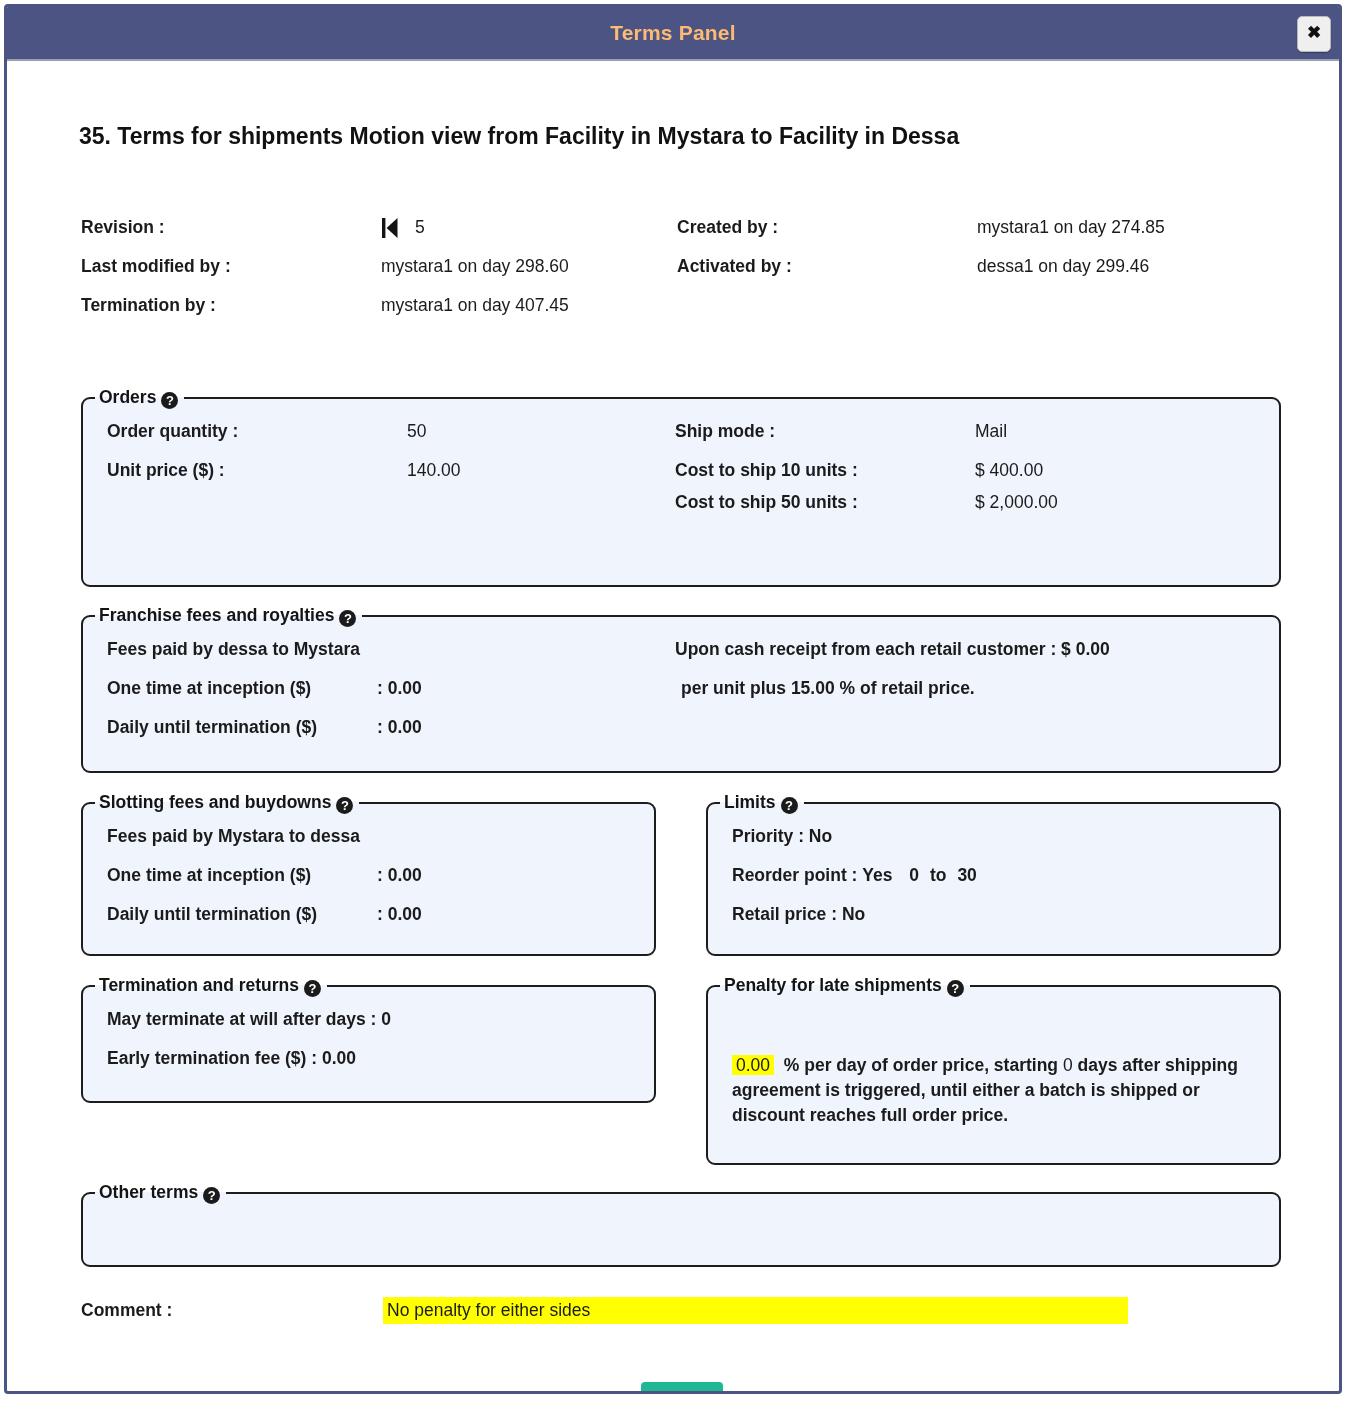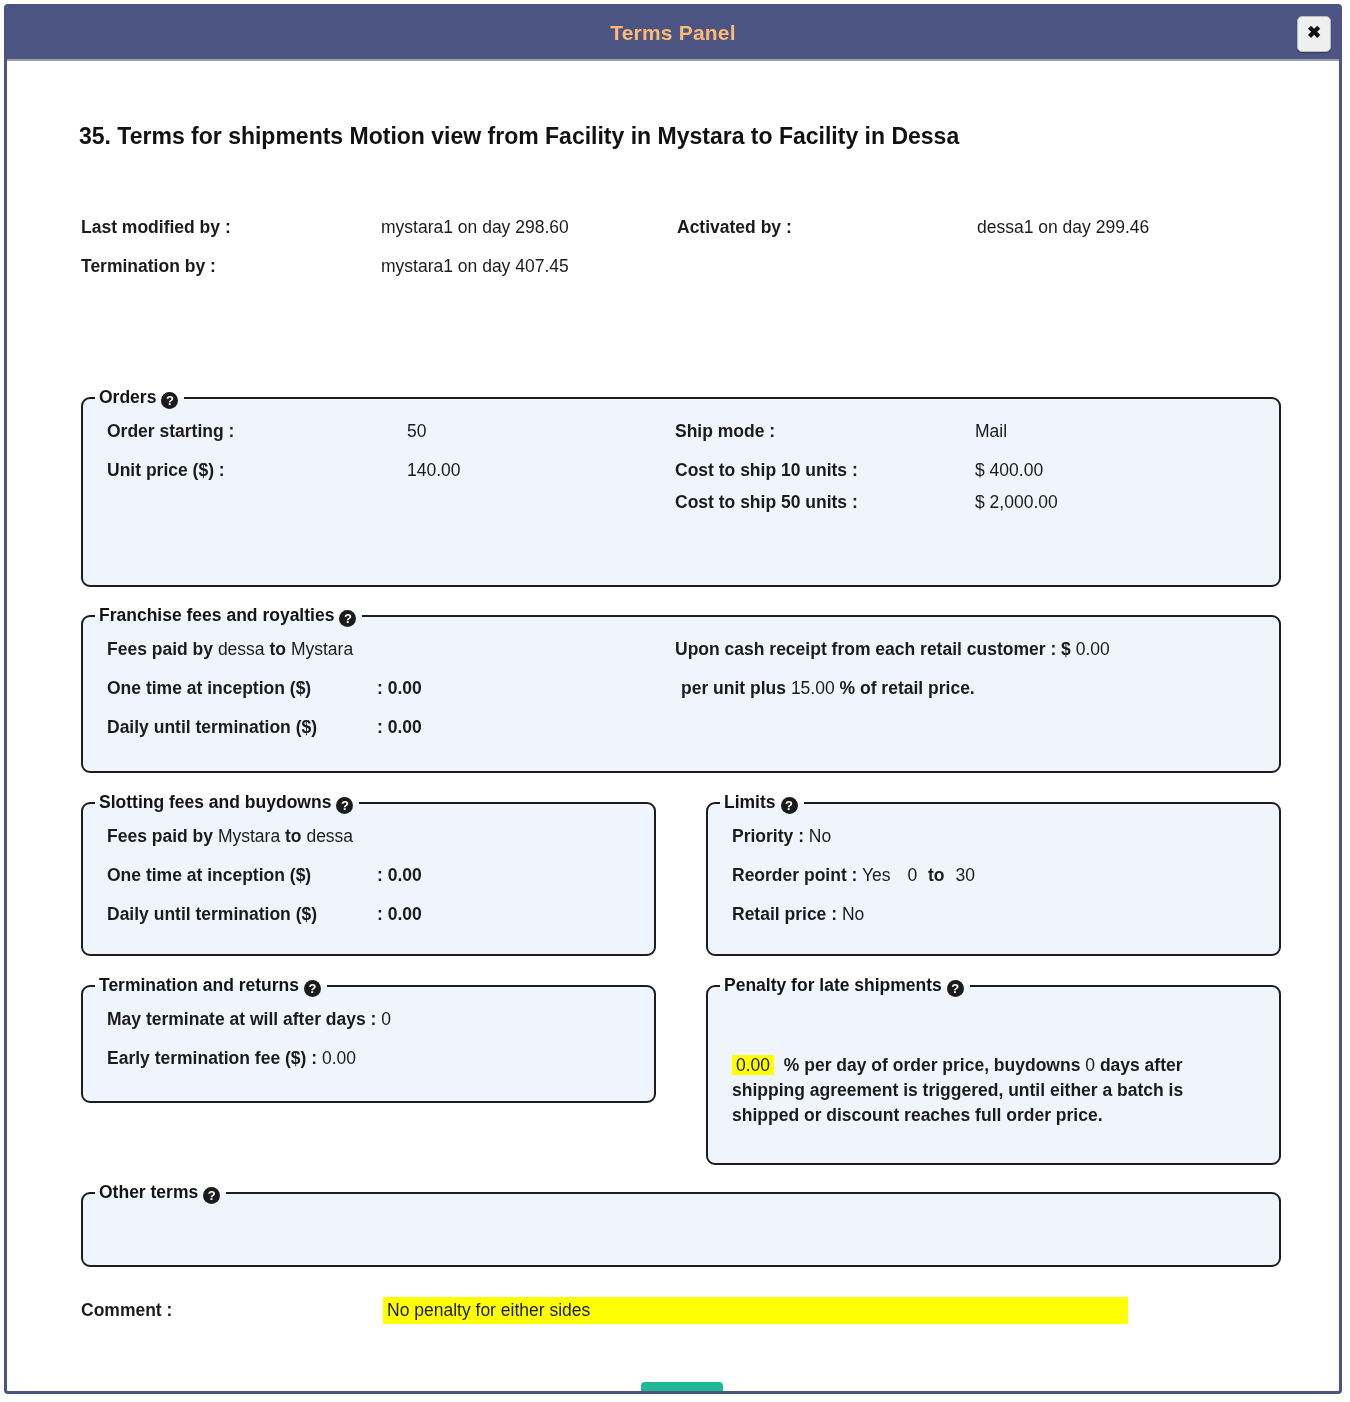--- a/index.html
+++ b/index.html
@@ -183,21 +183,21 @@
     left: 592px;
     top: 12px;
   }
 
   .w-block { display: inline-block; }
   .lw-300 { width: 300px; }
   .lw-270 { width: 270px; }
 
   .inline-txt { font-size: 17.5px; white-space: nowrap; }
   .b { font-weight: bold; }
-  .n { font-weight: normal; }
+  .n { font-weight: bold; }
 
   .hl { background: #ffff00; padding: 0 4px; }
 
   
   .penalty-par {
     position: absolute;
     left: 24px;
     top: 56px;
     width: 520px;
     font-size: 17.5px;
@@ -261,41 +261,57 @@
     <div class="title-bar-text">Terms Panel</div>
     <div class="title-close-btn">✖</div>
   </div>
 
   <div class="panel-body">
 
     <div class="doc-title">35. Terms for shipments Motion view from Facility in Mystara to Facility in Dessa</div>
 
     <div class="meta">
 
+      <div class="meta-row">
+        <div class="meta-label">Revision :</div>
+        <div class="meta-value">
+          <span class="rev-wrap">
+            <span class="rev-icon">
+              <svg width="18" height="22" viewBox="0 0 18 22" aria-hidden="true">
+                <rect x="1" y="1" width="3.4" height="20" fill="#141414"></rect>
+                <path d="M16.5 1 L16.5 21 L5.6 11 Z" fill="#141414"></path>
+              </svg>
+            </span>
+            <span>5</span>
+          </span>
+        </div>
+        <div class="meta-label right">Created by :</div>
+        <div class="meta-value">mystara1 on day 274.85</div>
+      </div>
 
       <div class="meta-row">
         <div class="meta-label">Last modified by :</div>
         <div class="meta-value">mystara1 on day 298.60</div>
         <div class="meta-label right">Activated by :</div>
         <div class="meta-value">dessa1 on day 299.46</div>
       </div>
 
       <div class="meta-row">
         <div class="meta-label">Termination by :</div>
         <div class="meta-value">mystara1 on day 407.45</div>
       </div>
 
     </div>
 
     <fieldset class="box" style="left:74px; top:326px; width:1200px; height:200px;">
       <legend><span>Orders</span><span class="help-icon">?</span></legend>
       <div class="box-inner">
         <div class="col-left">
           <div class="fld-row">
-            <span class="fld-label w-block lw-300">Order starting :</span>
+            <span class="fld-label w-block lw-300">Order quantity :</span>
             <span class="fld-value">50</span>
           </div>
           <div class="fld-row">
             <span class="fld-label w-block lw-300">Unit price ($) :</span>
             <span class="fld-value">140.00</span>
           </div>
         </div>
         <div class="col-right">
           <div class="fld-row">
             <span class="fld-label w-block lw-300">Ship mode :</span>
@@ -422,21 +438,21 @@
               <span class="n">0.00</span>
             </span>
           </div>
         </div>
       </div>
     </fieldset>
 
     <fieldset class="box" style="left:699px; top:914px; width:575px; height:190px;">
       <legend><span>Penalty for late shipments</span><span class="help-icon">?</span></legend>
       <div class="box-inner">
-        <div class="penalty-par"><span class="hl num-plain">0.00</span>&nbsp;&nbsp;<span>% per day of order price, buydowns</span>&nbsp;<span class="num-plain">0</span>&nbsp;<span>days after shipping agreement is triggered, until either a batch is shipped or discount reaches full order price.</span></div>
+        <div class="penalty-par"><span class="hl num-plain">0.00</span>&nbsp;&nbsp;<span>% per day of order price, starting</span>&nbsp;<span class="num-plain">0</span>&nbsp;<span>days after shipping agreement is triggered, until either a batch is shipped or discount reaches full order price.</span></div>
       </div>
     </fieldset>
 
     <fieldset class="box" style="left:74px; top:1121px; width:1200px; height:85px;">
       <legend><span>Other terms</span><span class="help-icon">?</span></legend>
     </fieldset>
 
     <div class="comment-row">
       <span class="comment-label">Comment :</span>
       <span class="comment-value">No penalty for either sides</span>

